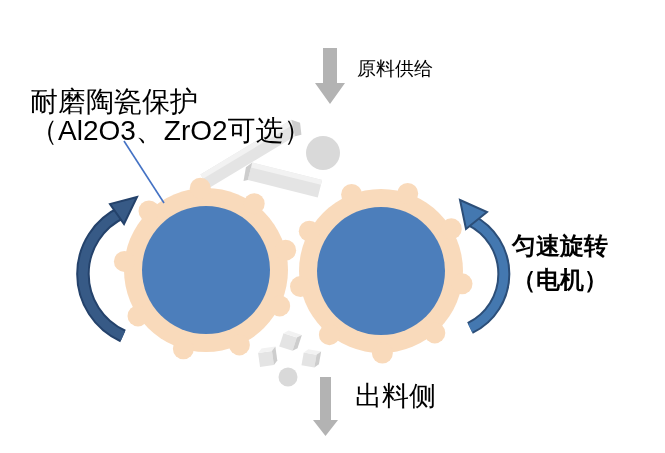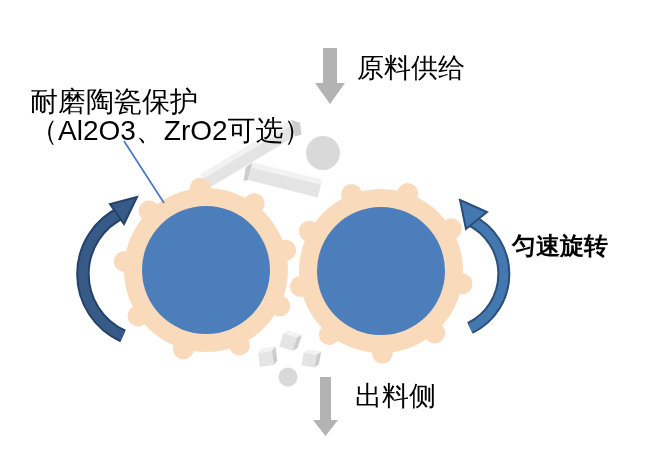--- a/index.html
+++ b/index.html
@@ -3,21 +3,21 @@
 <meta charset="utf-8">
 <style>
   html,body{margin:0;padding:0;background:#fff;}
   .stage{
     position:relative;width:665px;height:453px;
     background:var(--canvas-bg,#fff);overflow:hidden;
     font-family:"Liberation Sans","DejaVu Sans",sans-serif;
   }
   .stage svg{position:absolute;left:0;top:0;}
   .lbl{position:absolute;color:var(--text,#000);white-space:nowrap;}
-  .lbl-feed{left:357px;top:50px;font-size:27px;text-align:right;}
+  .lbl-feed{left:357px;top:56px;font-size:19px;text-align:right;}
   .lbl-ceramic{left:30px;top:87px;font-size:28px;line-height:29px;}
   .lbl-rotation{left:512px;top:229px;font-size:24px;line-height:34px;font-weight:bold;}
   .lbl-discharge{left:355px;top:378px;font-size:27px;font-family:Liberation Mono, monospace;}
 
   .flow{fill:var(--flow-arrow);}
   .mat-front{fill:var(--material-front);}
   .mat-top{fill:var(--material-top);}
   .mat-side{fill:var(--material-side);}
   .ball{fill:var(--ball);}
   .ring{fill:var(--roller-ring);}
@@ -120,16 +120,17 @@
 
   <div class="lbl lbl-feed">原料供给</div>
 
   <div class="lbl lbl-ceramic">
     <div>耐磨陶瓷保护</div>
     <div>（Al2O3、ZrO2可选）</div>
   </div>
 
   <div class="lbl lbl-rotation">
     <div>匀速旋转</div>
+    <div>（电机）</div>
   </div>
 
   <div class="lbl lbl-discharge">出料侧</div>
 </div>
 
 </body></html>

